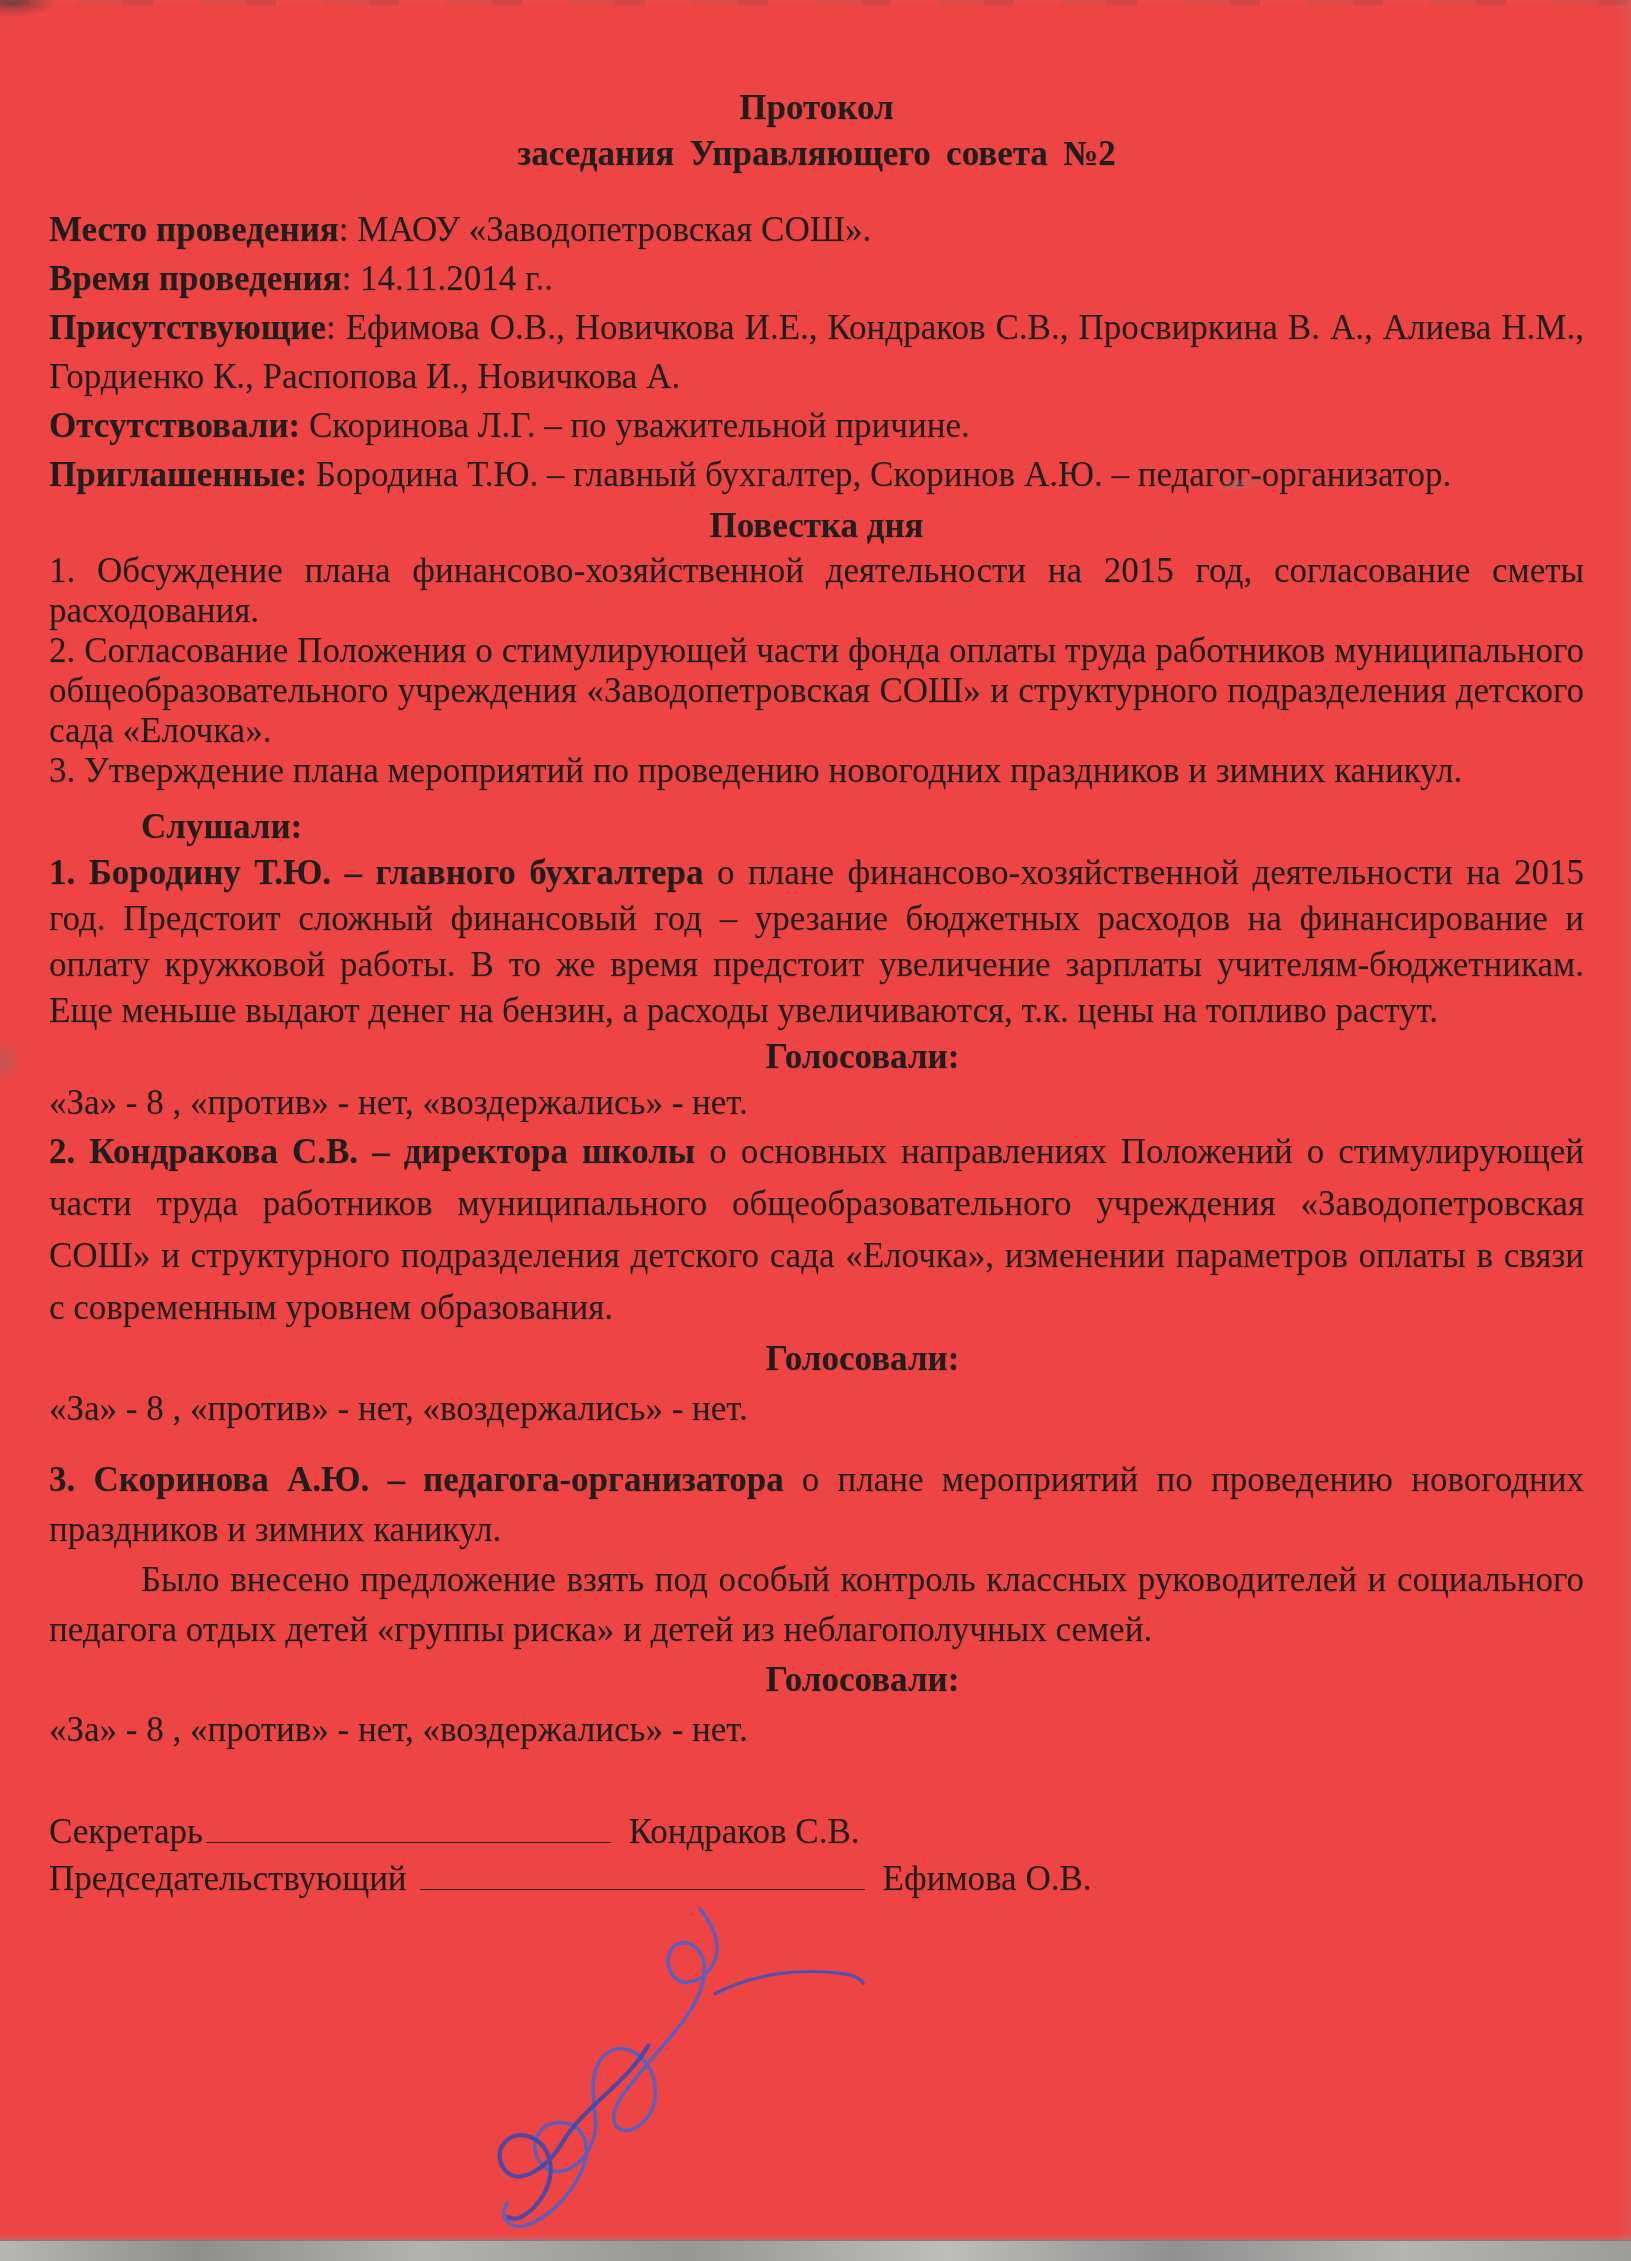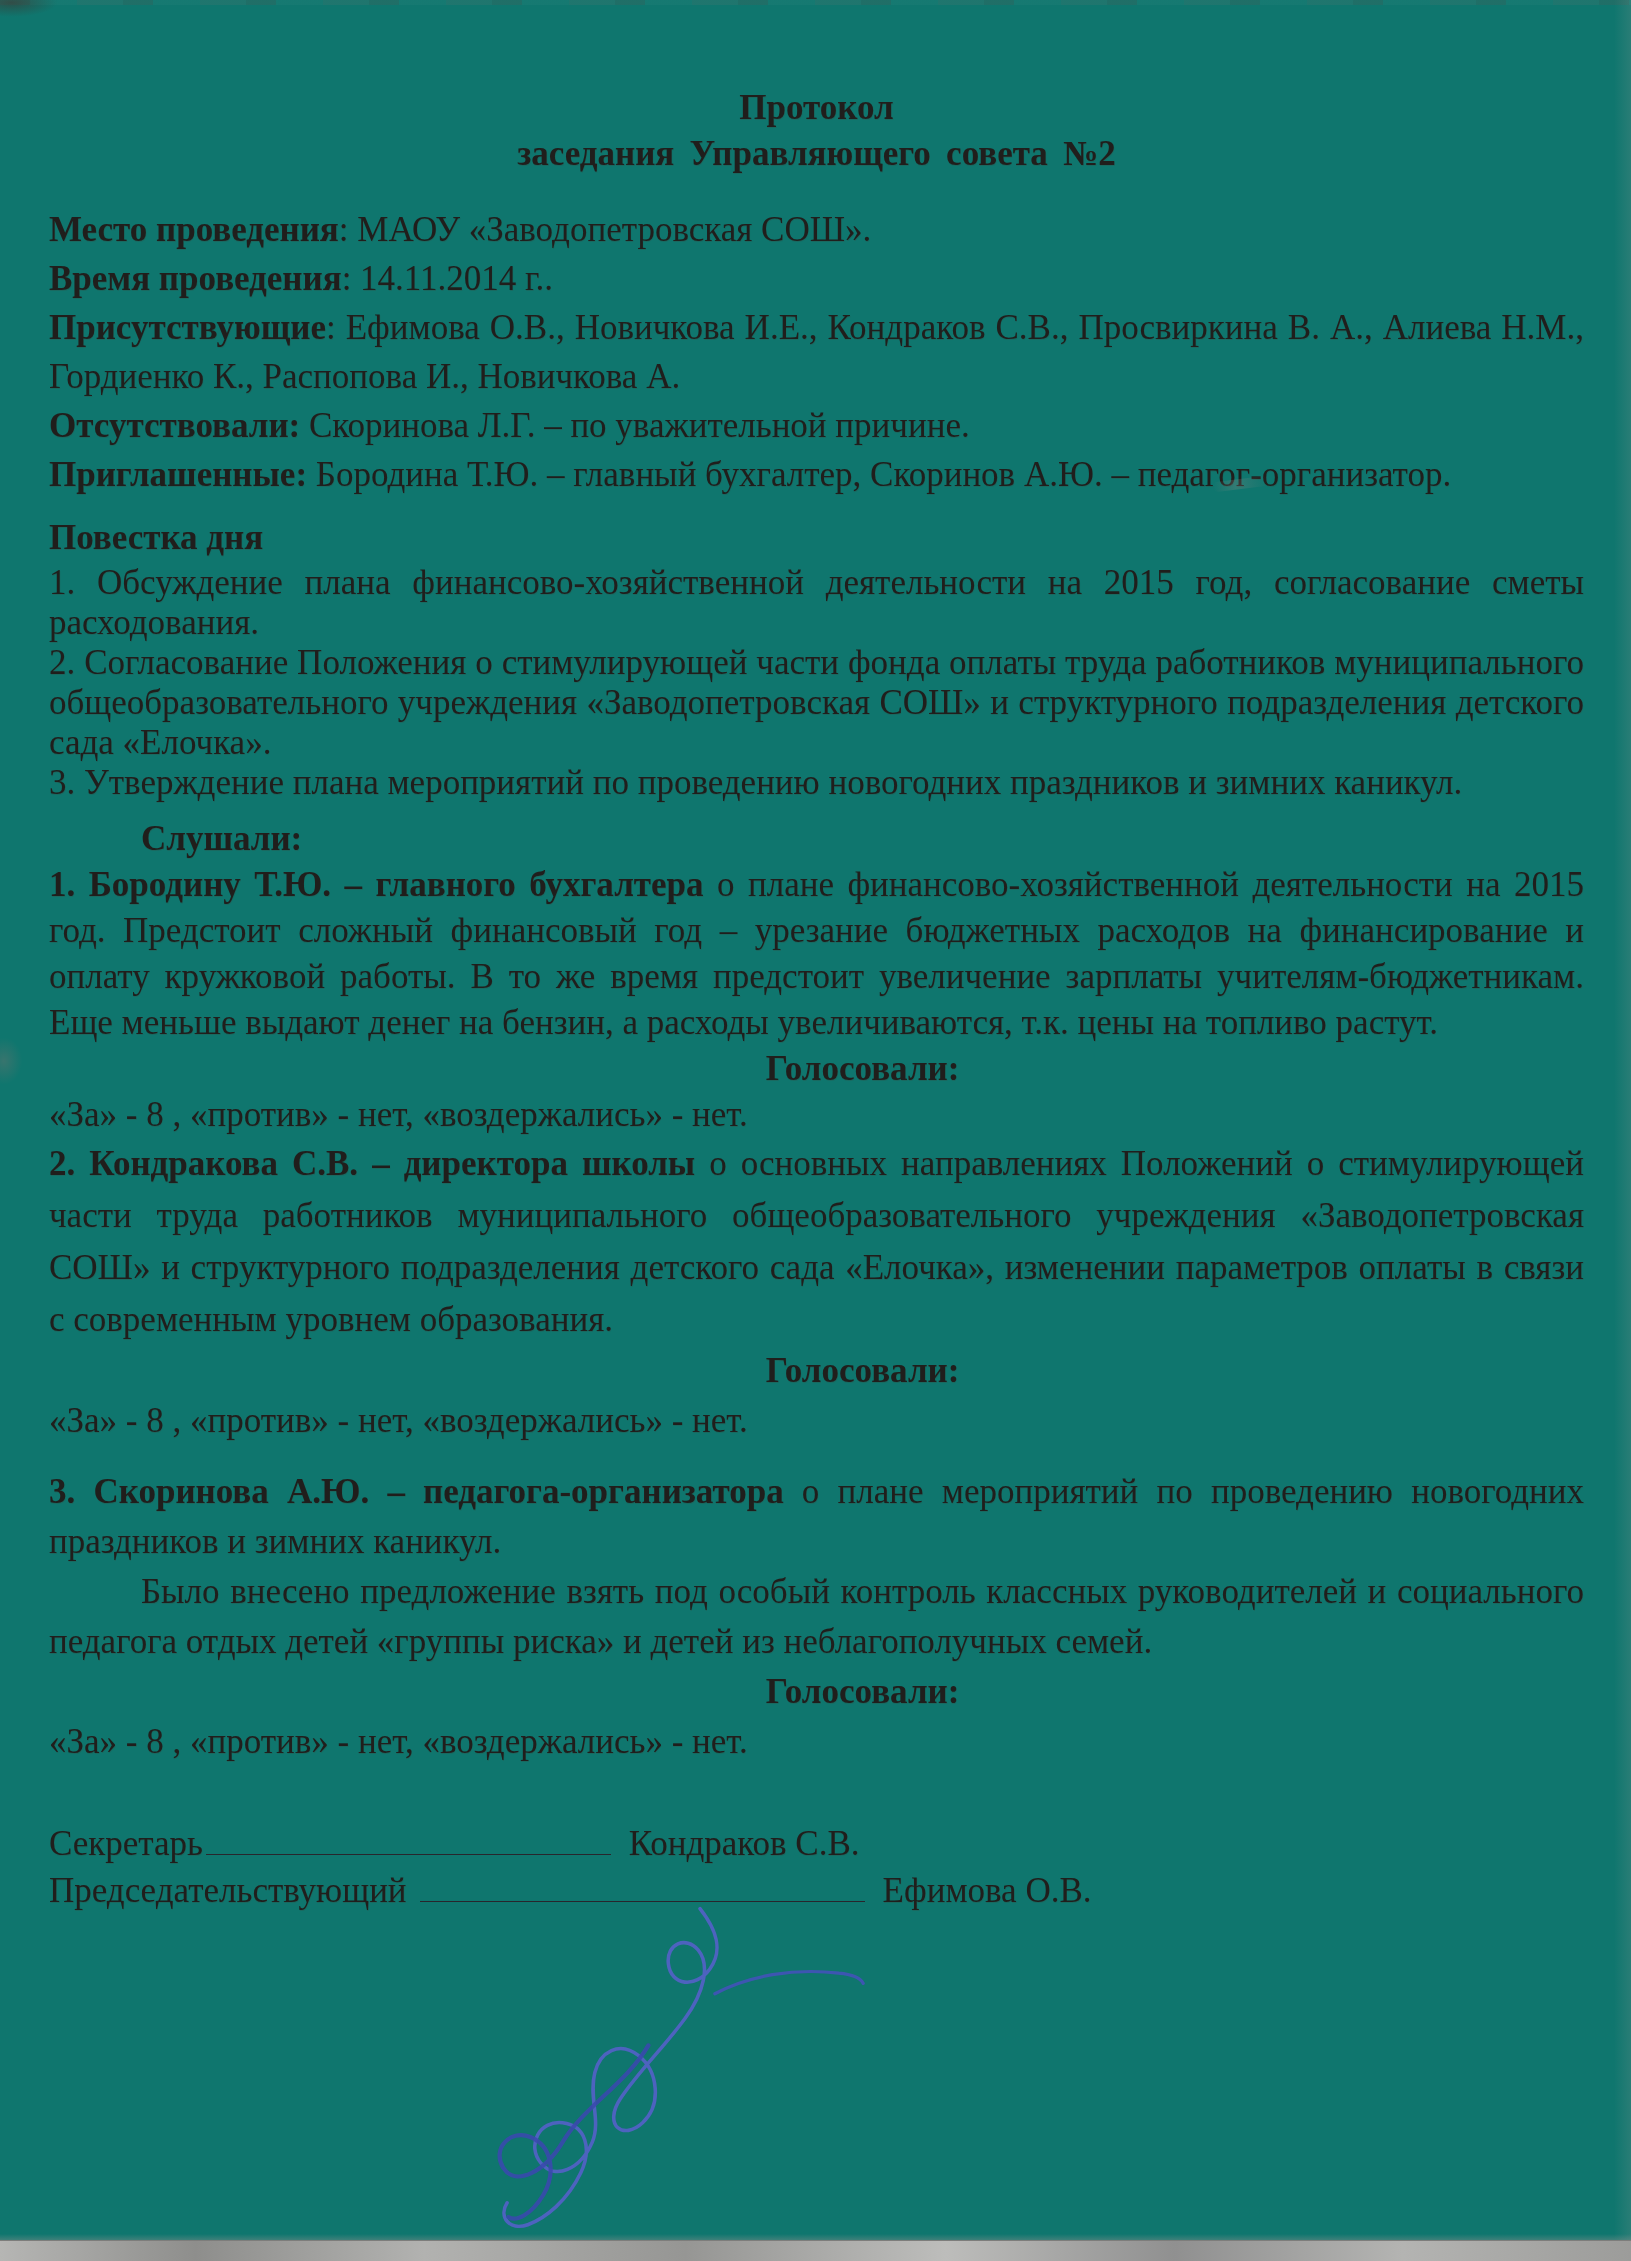--- a/index.html
+++ b/index.html
@@ -1,36 +1,36 @@
 <!DOCTYPE html>
 <html style="font-size:10.3px"><head>
 <meta charset="utf-8">
 <style>
   * { margin:0; padding:0; box-sizing:border-box; }
   html,body { width:1631px; height:2261px; }
   body { background:#e9e9e7; }
 
   .page {
     position:relative; width:1631px; height:2261px; overflow:hidden;
-    background:#0f766e;
+    background:#ef4444;
     font-family:"Liberation Serif","DejaVu Serif",serif;
     color:#201e1c; font-size:35px;
     text-shadow:0.4px 0.6px 0.5px rgba(70,60,50,.22);
   }
 
   .doc { position:absolute; left:49px; top:85px; width:1535px; }
 
   .title { text-align:center; font-weight:bold; line-height:46px; }
   .title .l2 { word-spacing:6.5px; }
 
   .meta { margin-top:28px; }
   .meta p { line-height:49px; text-align:justify; }
   .meta b { font-weight:bold; }
 
-  .agenda-heading { margin-top:14px; line-height:50px; font-weight:bold; }
+  .agenda-heading { margin-top:2px; line-height:50px; font-weight:bold; text-align:center; }
   .agenda-item { line-height:40px; text-align:justify; }
 
   .hear-heading { margin-top:13px; line-height:46px; font-weight:bold; text-indent:92px; }
 
   .para { text-align:justify; }
   .p1 { line-height:46px; }
   .p2 { line-height:52px; }
   .p3 { margin-top:21px; line-height:50px; }
   .note { line-height:50px; text-align:justify; text-indent:92px; }
 

